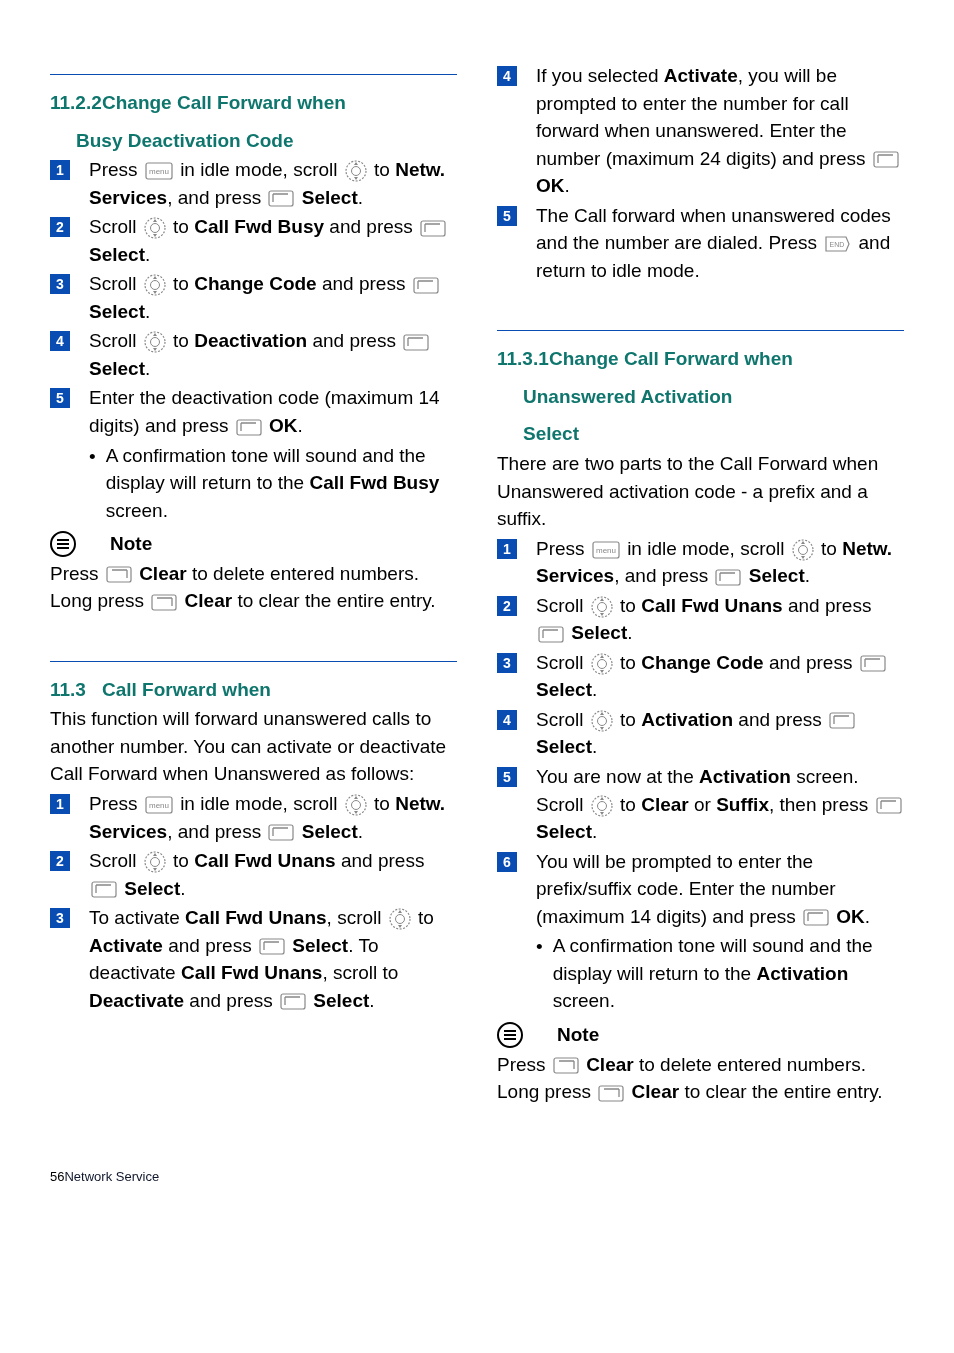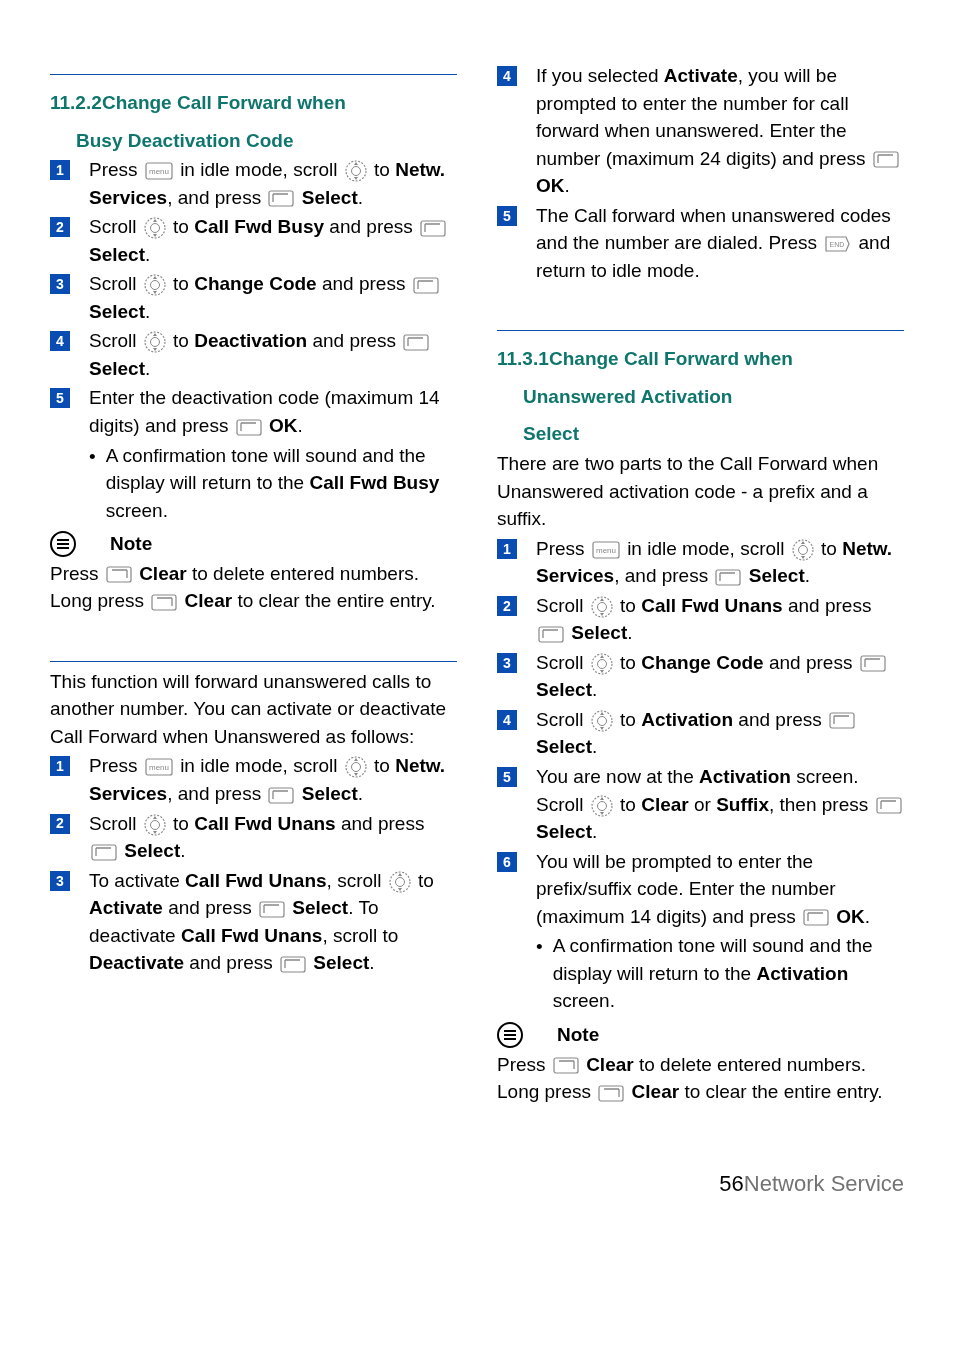--- a/index.html
+++ b/index.html
@@ -94,26 +94,26 @@
   }
   .note-label { font-weight: bold; }
   b { font-weight: bold; }
   .icon {
     display: inline-block;
     vertical-align: middle;
     margin: 0 2px;
   }
   .footer {
     display: flex;
-    justify-content: flex-end;
+    justify-content: flex-start;
     margin-top: 60px;
-    font-size: 22px;
+    font-size: 13px;
   }
   .footer-page { color: #000; }
-  .footer-label { color: #737373; }
+  .footer-label { color: #0f172a; }
   .body-text { margin: 2px 0; }
   .spacer { height: 30px; }
 </style>
 </head>
 <body>
 
 <svg width="0" height="0" style="position:absolute">
   <defs>
     <g id="svg-menu">
       <rect x="1" y="1" width="26" height="16" rx="2" fill="none" stroke="#888" stroke-width="1.2"></rect>
@@ -207,20 +207,23 @@
       <span class="note-label">Note</span>
     </div>
     <div class="body-text">Press <svg class="icon" width="26" height="17">
           <use href="#svg-softr"></use>
         </svg> <b>Clear</b> to delete entered numbers. Long press <svg class="icon" width="26" height="17">
           <use href="#svg-softr"></use>
         </svg> <b>Clear</b> to clear the entire entry.</div>
 
     <div class="spacer"></div>
     <hr class="rule">
+    <div class="section-head">
+      <span class="num">11.3</span><span>Call Forward when</span>
+    </div>
 
     <div class="body-text">This function will forward unanswered calls to another number. You can activate or deactivate Call Forward when Unanswered as follows:</div>
 
     <div>
         <div class="step">
           <span class="stepnum">1</span>
           <span class="steptext">Press <svg class="icon" width="28" height="18">
               <use href="#svg-menu"></use>
             </svg> in idle mode, scroll <svg class="icon" width="22" height="22">
               <use href="#svg-nav"></use>

